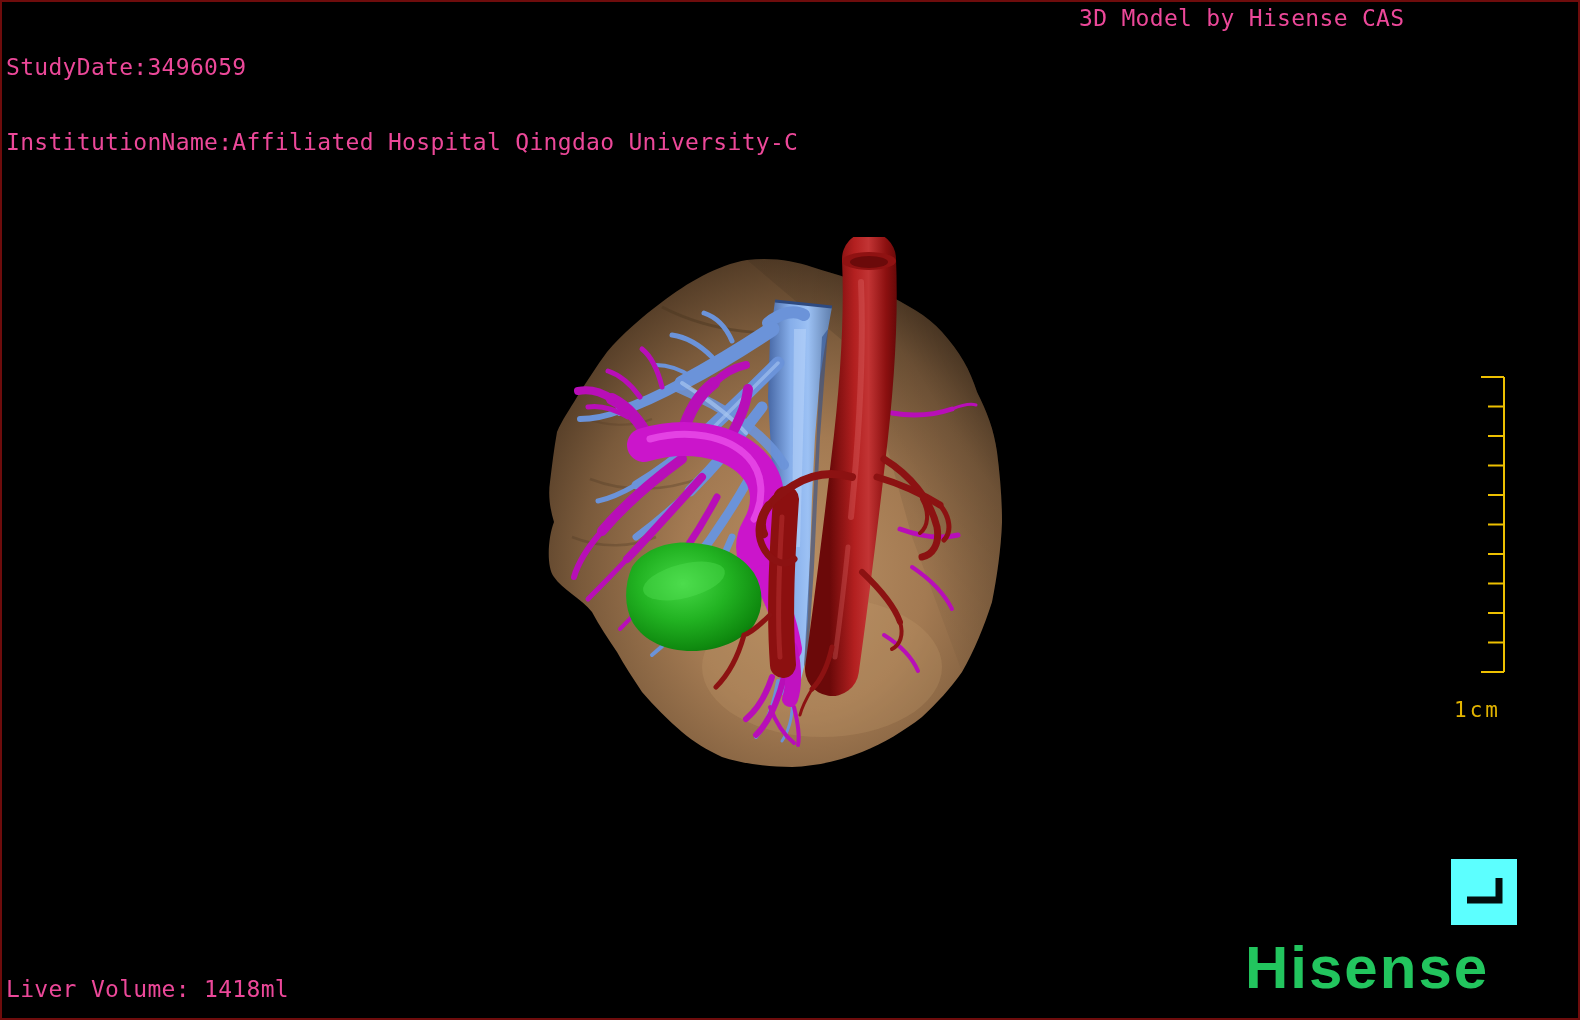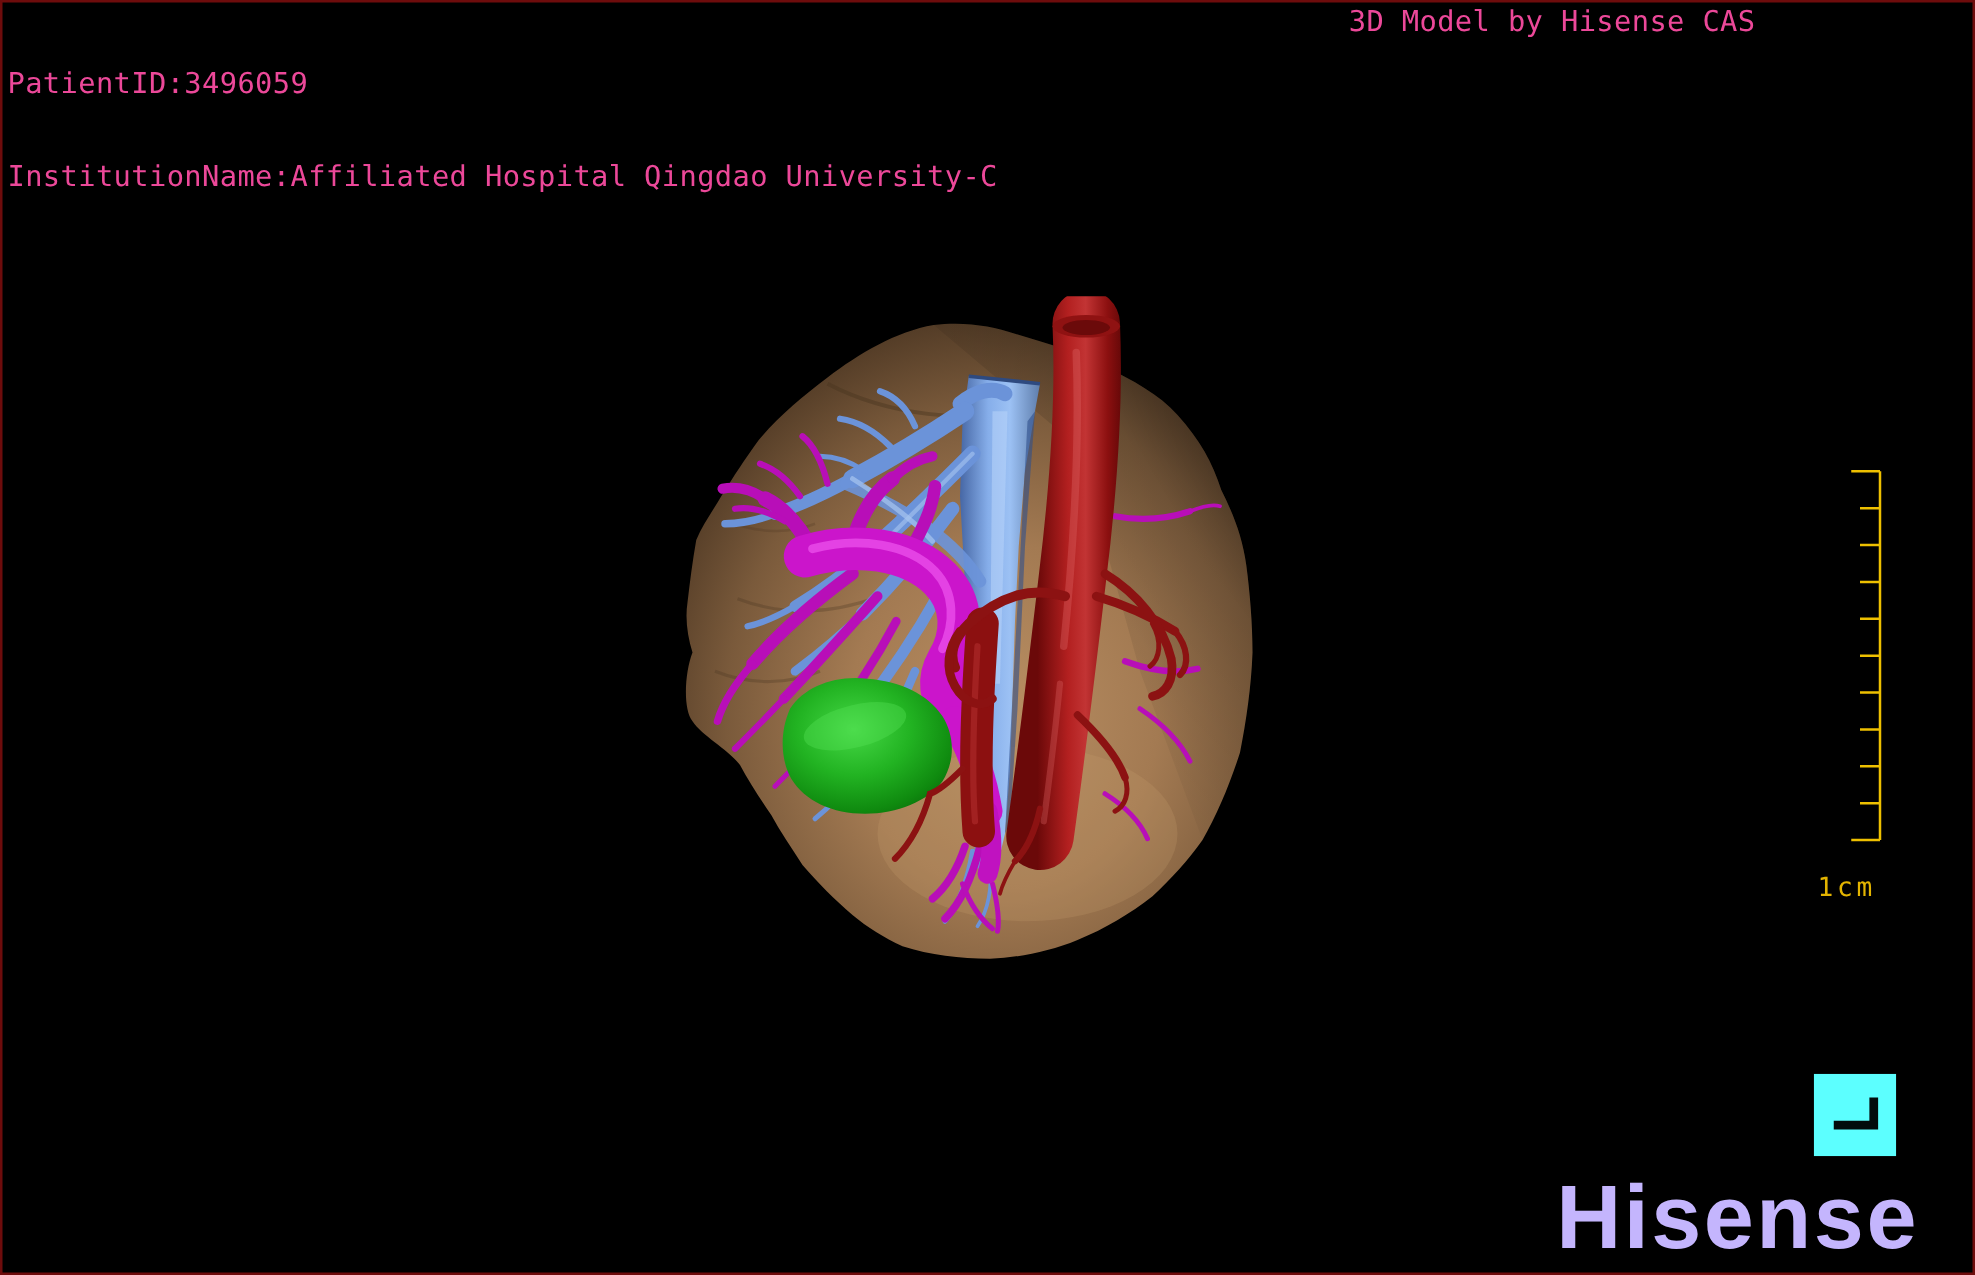--- a/index.html
+++ b/index.html
@@ -24,34 +24,34 @@
   .liver-volume{position:absolute;left:4px;top:975px;}
   .viewport{position:absolute;left:530px;top:235px;width:490px;height:545px;}
   .ruler{position:absolute;left:1465px;top:370px;}
   .ruler-label{
     position:absolute;left:1452px;top:668px;
     color:#e3b400;font-size:21px;letter-spacing:3px;margin-top:28px;
   }
   .orientation{position:absolute;left:1449px;top:857px;}
   .brand-logo{
     position:absolute;left:1243px;top:936px;
-    color:#c4b5fd;
+    color:#22c55e;
     font-family:"Liberation Sans", sans-serif;
     font-weight:bold;
-    font-size:72px;line-height:1;
+    font-size:60px;line-height:1;
     letter-spacing:2px;
   }
 </style>
 </head>
 <body>
 
 <div class="screen">
 
   <div class="patient-info overlay-text">
-    <div>PatientID:3496059</div>
+    <div>StudyDate:3496059</div>
     <div>InstitutionName:Affiliated Hospital Qingdao University-C</div>
   </div>
 
   <div class="watermark overlay-text">3D Model by Hisense CAS</div>
 
   <svg class="viewport" viewBox="0 0 490 545">
     <defs>
       <radialGradient id="liverGrad" cx="56%" cy="62%" r="72%">
         <stop offset="0%" stop-color="#b98f63"></stop>
         <stop offset="38%" stop-color="#a37a52"></stop>
@@ -197,14 +197,15 @@
   </svg>
   <div class="ruler-label">1cm</div>
 
   <svg class="orientation" width="66" height="66" viewBox="0 0 66 66">
     <rect x="0" y="0" width="66" height="66" fill="#5cffff"></rect>
     <path d="M 48,19 L 48,41 L 16,41" stroke="#020c0c" stroke-width="7" fill="none"></path>
   </svg>
 
   <div class="brand-logo">Hisense</div>
 
+  <div class="liver-volume overlay-text">Liver Volume: 1418ml</div>
 
 </div>
 
 </body></html>

